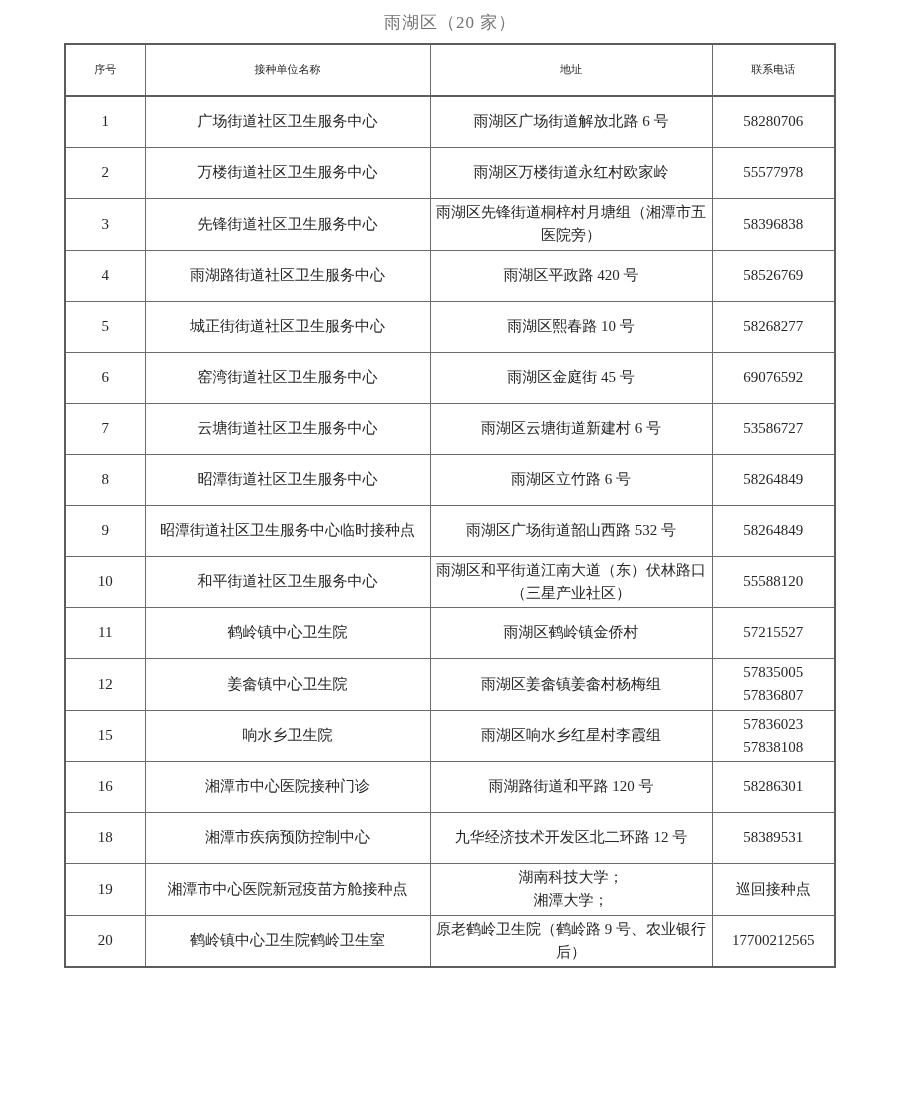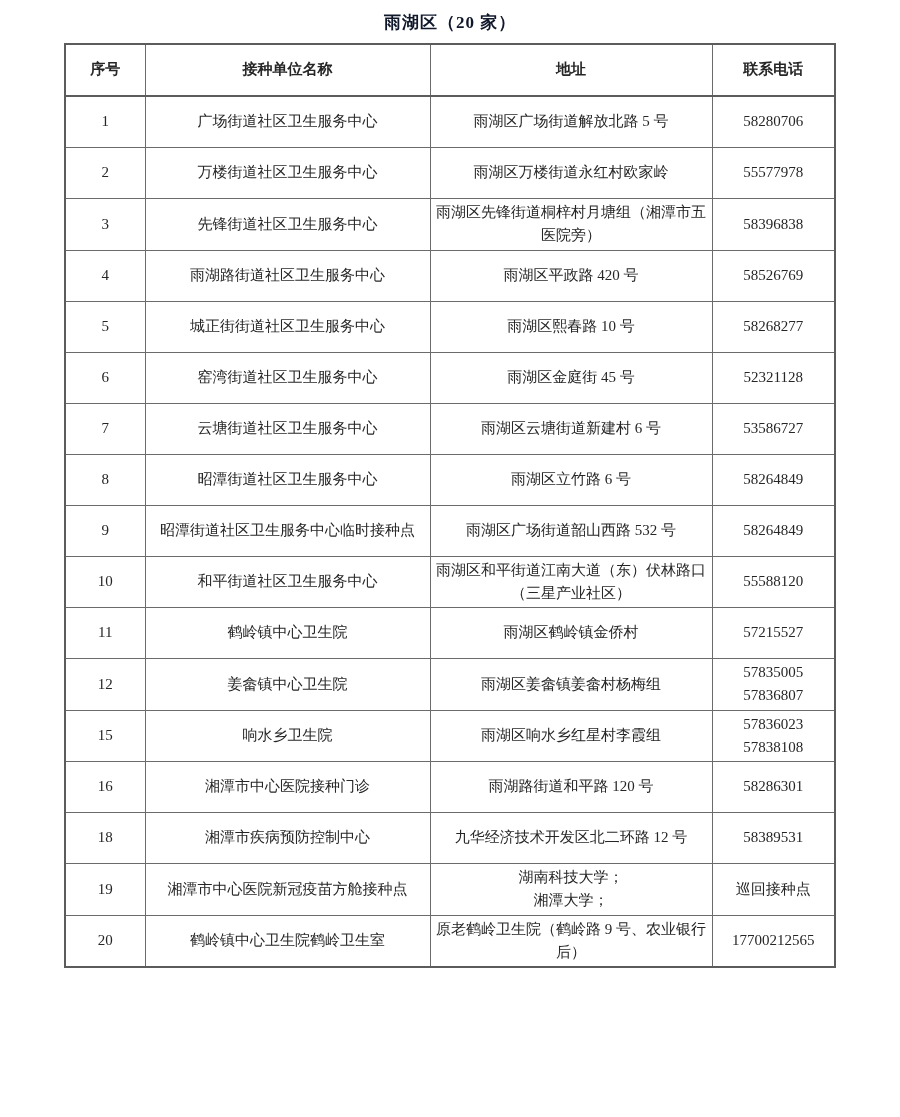--- a/index.html
+++ b/index.html
@@ -9,25 +9,25 @@
   }
   body {
     width: 900px;
     height: 1117px;
     font-family: "Liberation Serif", "DejaVu Serif", serif;
     color: #262626;
     box-sizing: border-box;
   }
   .page-title {
     text-align: center;
-    font-weight: bold;
+    font-weight: normal;
     font-size: 17px;
     letter-spacing: 1px;
     padding-top: 11px;
-    color: #0f172a;
+    color: #737373;
   }
   table.roster {
     border-collapse: collapse;
     table-layout: fixed;
     width: 770px;
     margin: 9px auto 0 auto;
     border: 2px solid #5c5c5c;
   }
   col.c-no    { width: 80px; }
   col.c-name  { width: 285px; }
@@ -36,22 +36,22 @@
   th, td {
     border: 1px solid #6b6b6b;
     text-align: center;
     vertical-align: middle;
     padding: 2px 4px;
     font-size: 15px;
     line-height: 1.55;
   }
   th {
     height: 46px;
-    font-weight: bold;
-    font-size: 15px;
+    font-weight: normal;
+    font-size: 11px;
     border-bottom: 2px solid #5c5c5c;
   }
   td {
     height: 46px;
   }
   td .line {
     white-space: normal;
   }
 </style>
 </head>
@@ -76,21 +76,21 @@
   </thead>
   <tbody>
       <tr>
         <td>
           <div class="line">1</div>
         </td>
         <td>
           <div class="line">广场街道社区卫生服务中心</div>
         </td>
         <td>
-          <div class="line">雨湖区广场街道解放北路 5 号</div>
+          <div class="line">雨湖区广场街道解放北路 6 号</div>
         </td>
         <td>
           <div class="line">58280706</div>
         </td>
       </tr>
       <tr>
         <td>
           <div class="line">2</div>
         </td>
         <td>
@@ -149,21 +149,21 @@
         <td>
           <div class="line">6</div>
         </td>
         <td>
           <div class="line">窑湾街道社区卫生服务中心</div>
         </td>
         <td>
           <div class="line">雨湖区金庭街 45 号</div>
         </td>
         <td>
-          <div class="line">52321128</div>
+          <div class="line">69076592</div>
         </td>
       </tr>
       <tr>
         <td>
           <div class="line">7</div>
         </td>
         <td>
           <div class="line">云塘街道社区卫生服务中心</div>
         </td>
         <td>

